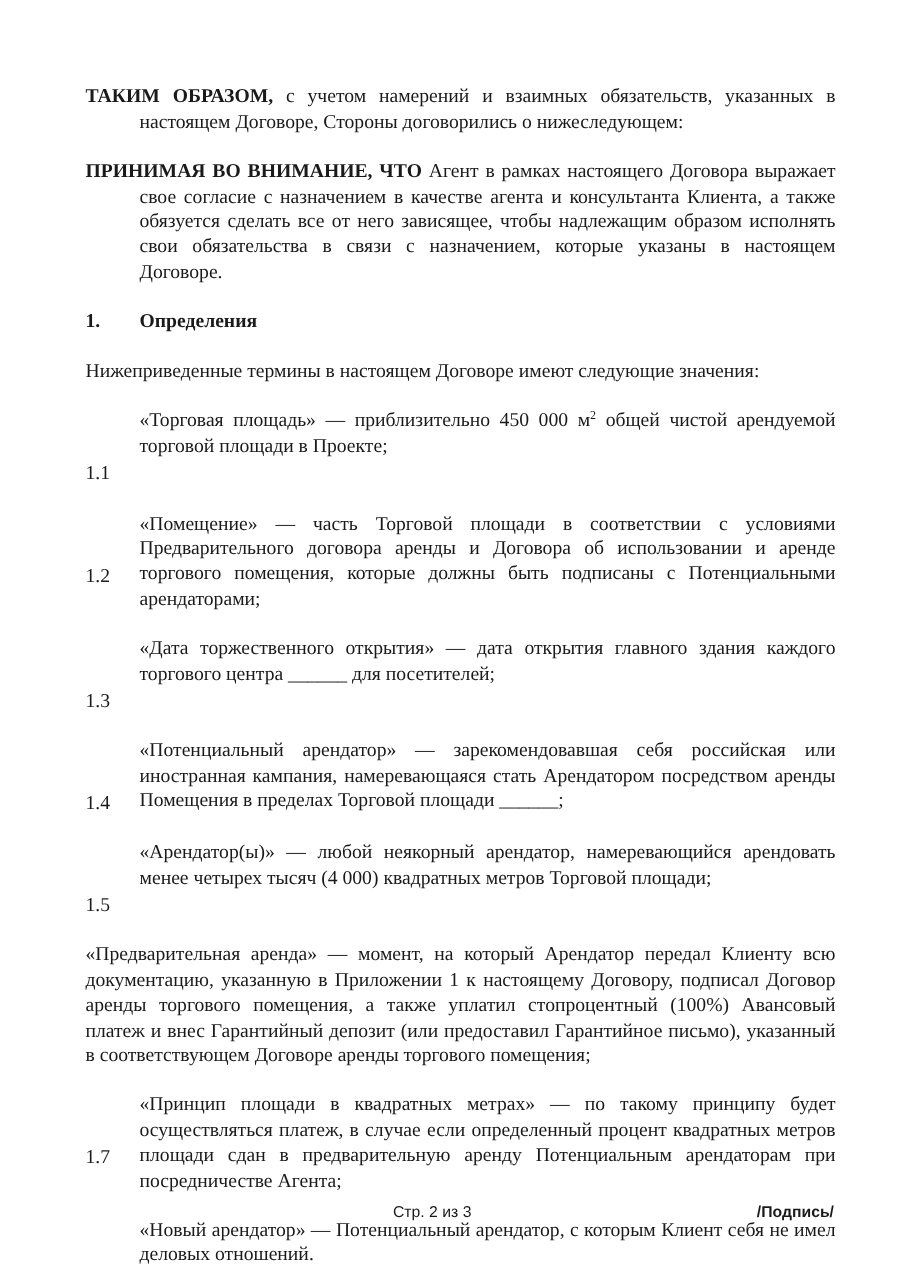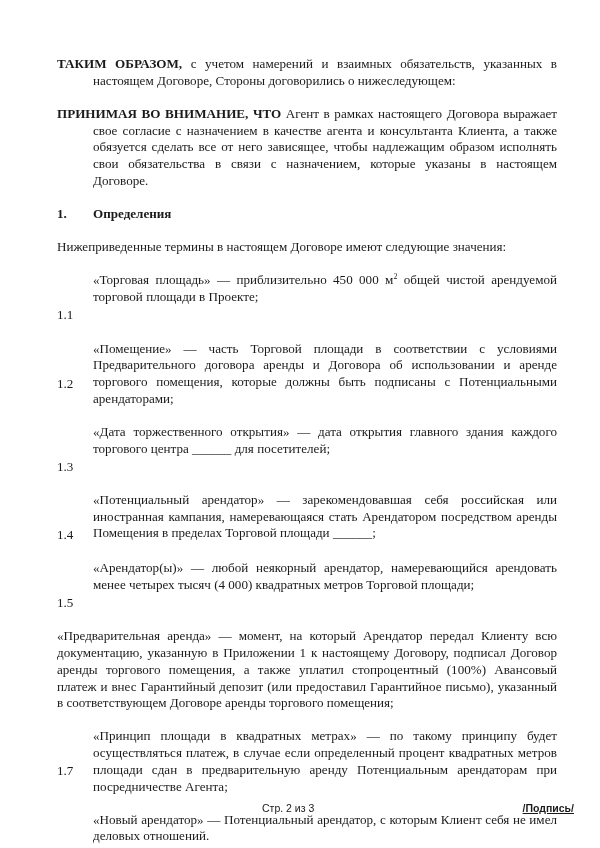--- a/index.html
+++ b/index.html
@@ -10,21 +10,21 @@
   .para b { font-weight: bold; }
   .plain { text-align: justify; margin: 0 0 16.5px 0; }
   .heading { display: flex; margin: 0 0 16.5px 0; font-weight: bold; }
   .heading .num { width: 36px; flex: none; }
   .item { display: flex; margin: 0 0 16.5px 0; }
   .item .num { width: 36px; flex: none; margin-top: 35px; }
   .item .txt { flex: 1; text-align: justify; }
   sup { font-size: 8px; line-height: 0; vertical-align: 5px; }
   .footer { position: absolute; top: 802px; left: 0; width: 600px; font-family: "Liberation Sans", sans-serif; font-size: 10.5px; }
   .footer .pg { position: absolute; left: 262px; text-align: center; }
-  .footer .sig { position: absolute; right: 26px; font-weight: bold; text-decoration: underline; }
+  .footer .sig { position: absolute; right: 44px; font-weight: bold; }
 </style>
 </head>
 <body>
 
 <div class="page">
   <p class="para"><b>ТАКИМ ОБРАЗОМ,</b><span> с учетом намерений и взаимных обязательств, указанных в настоящем Договоре, Стороны договорились о нижеследующем:</span></p>
   <p class="para"><b>ПРИНИМАЯ ВО ВНИМАНИЕ, ЧТО</b><span> Агент в рамках настоящего Договора выражает свое согласие с назначением в качестве агента и консультанта Клиента, а также обязуется сделать все от него зависящее, чтобы надлежащим образом исполнять свои обязательства в связи с назначением, которые указаны в настоящем Договоре.</span></p>
 
   <div class="heading">
     <span class="num">1.</span>

